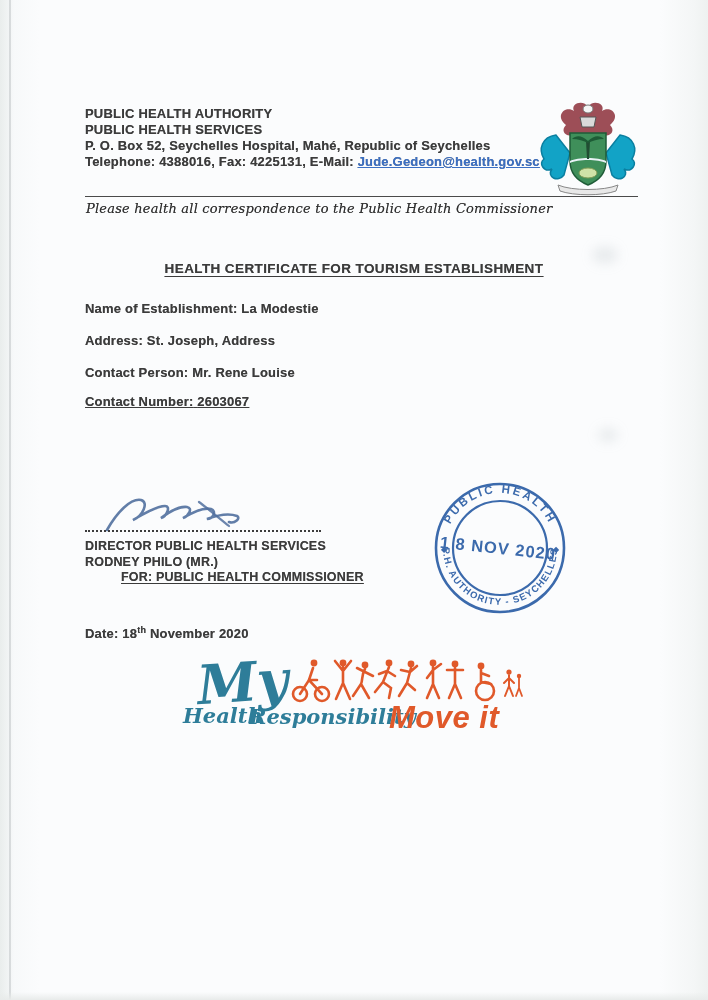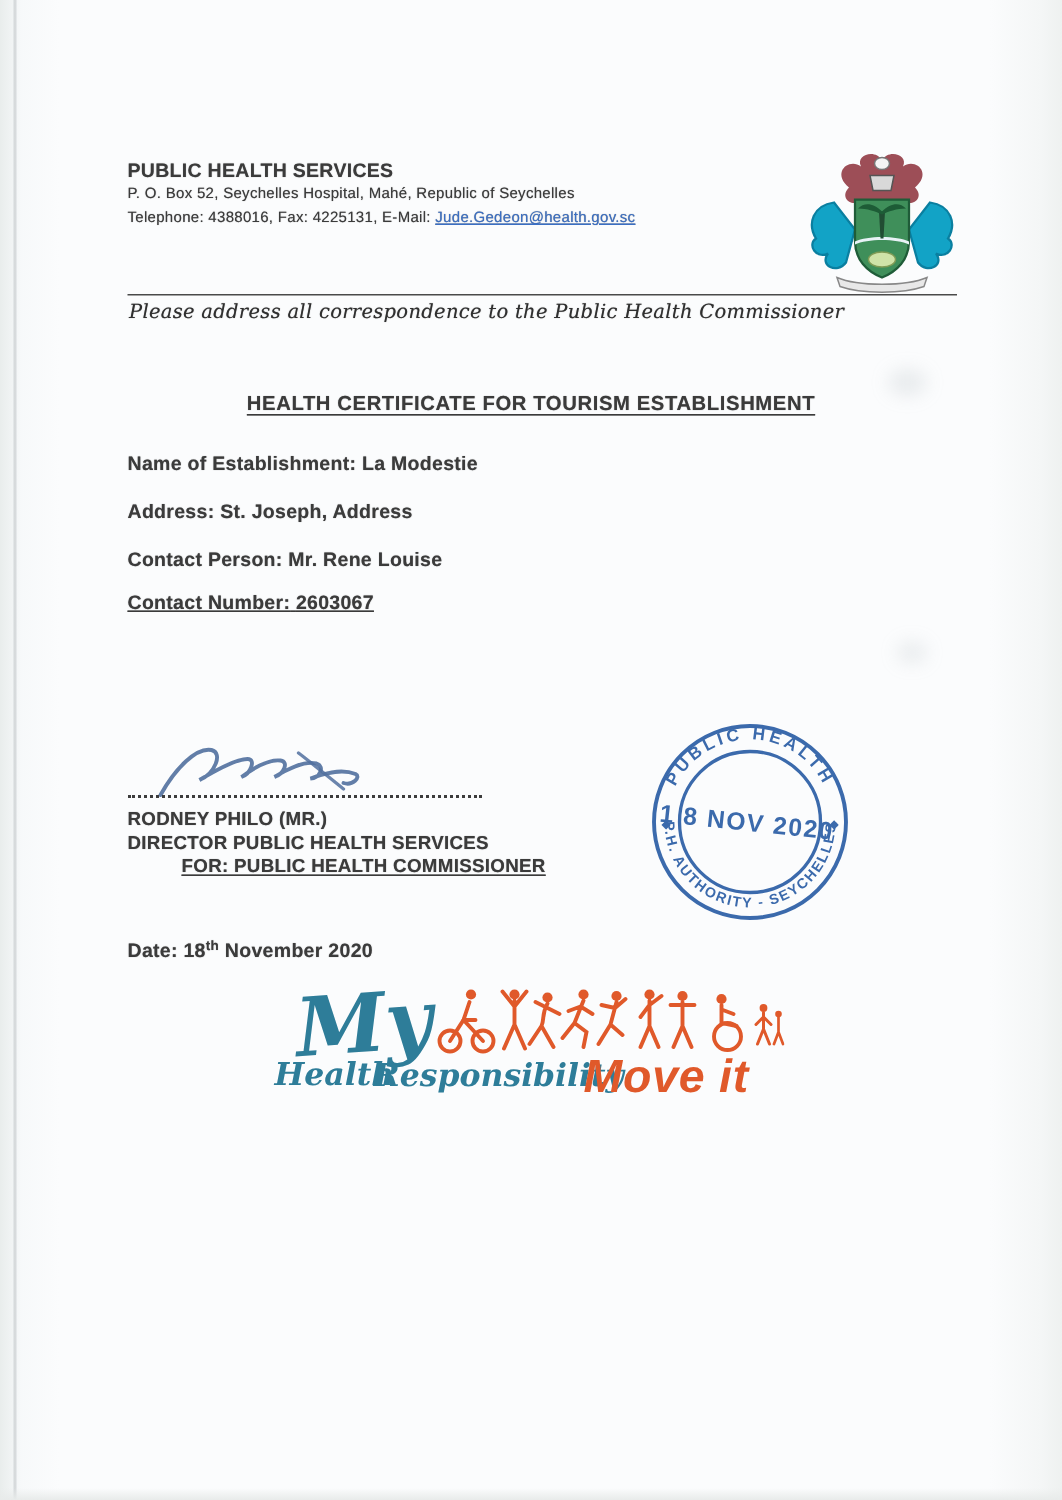--- a/index.html
+++ b/index.html
@@ -9,21 +9,21 @@
     font-family:"Liberation Sans",sans-serif;color:#3b3b3b;
   }
   .scan::before{content:"";position:absolute;left:9px;top:0;width:2px;height:100%;
     background:rgba(130,140,145,.25);}
   .scan::after{content:"";position:absolute;left:0;bottom:0;width:100%;height:8px;
     background:linear-gradient(0deg,#e8ebea,rgba(255,255,255,0));}
   .smudge{position:absolute;border-radius:50%;background:rgba(150,158,164,.18);filter:blur(6px);}
   .txt{position:absolute;letter-spacing:.2px;text-shadow:0 0 .6px rgba(60,60,60,.65);}
   .b{font-weight:bold;}
   .header-block{left:85px;top:106px;font-size:13px;line-height:16px;}
-  .header-sub{font-weight:normal;font-size:10px;}
+  .header-sub{font-weight:bold;font-size:13px;}
   a.email{color:#3a6fc4;text-decoration:underline;}
   .rule{position:absolute;left:85px;top:196px;width:553px;height:0;border-top:1.6px solid #4a4a4a;}
   .note{left:86px;top:201px;font-family:"DejaVu Serif",serif;font-style:italic;font-size:13px;color:#2f2f2f;}
   .title{left:0;right:0;top:261px;text-align:center;font-size:13.5px;font-weight:bold;
     text-decoration:underline;text-underline-offset:3px;letter-spacing:.4px;}
   .field{left:85px;font-size:13px;font-weight:bold;}
   .certify{left:85px;top:431px;width:560px;font-size:13px;font-weight:bold;line-height:19px;}
   .sig-svg{position:absolute;left:103px;top:492px;}
   .dotline{position:absolute;left:85px;top:530px;width:236px;border-bottom:2.2px dotted #3c3c3c;}
   .sig-block{left:85px;top:539px;font-size:12.5px;font-weight:bold;line-height:15.5px;}
@@ -44,20 +44,21 @@
 </style>
 </head>
 <body>
 
 <div class="scan">
 
   <div class="smudge" style="left:592px;top:246px;width:26px;height:18px;"></div>
   <div class="smudge" style="left:598px;top:428px;width:20px;height:14px;"></div>
 
   <div class="txt header-block">
+    <div class="b">PUBLIC HEALTH AUTHORITY</div>
     <div class="b">PUBLIC HEALTH SERVICES</div>
     <div class="header-sub">P. O. Box 52, Seychelles Hospital, Mahé, Republic of Seychelles</div>
     <div class="header-sub"><span>Telephone: 4388016, Fax: 4225131, E-Mail: </span><a class="email" href="#">Jude.Gedeon@health.gov.sc</a></div>
   </div>
 
   <svg class="stampless" style="position:absolute;left:536px;top:97px;" width="104" height="100" viewBox="0 0 104 100">
 
     <path d="M30 28 C18 18 30 8 38 14 C34 6 48 2 52 10 C56 2 70 6 66 14 C74 8 86 18 74 28 C80 34 74 40 68 38 L36 38 C30 40 24 34 30 28 Z" fill="#8c2f3a" opacity=".85"></path>
     <path d="M44 20 L60 20 L58 30 L46 30 Z" fill="#d9d9d9" stroke="#555" stroke-width="1"></path>
     <ellipse cx="52" cy="12" rx="5" ry="4" fill="#f4f4f4" stroke="#777" stroke-width="1"></ellipse>
@@ -68,38 +69,38 @@
     <path d="M34 36 L70 36 L70 64 C70 76 62 84 52 88 C42 84 34 76 34 64 Z" fill="#3f8f5a" stroke="#1f5c38" stroke-width="1.5"></path>
     <path d="M34 64 C42 60 62 60 70 64 L70 66 C62 62 42 62 34 66 Z" fill="#e8f2f6"></path>
     <path d="M50 44 L54 44 L53 62 L51 62 Z" fill="#214d33"></path>
     <path d="M52 44 C46 38 40 38 36 42 C42 42 48 44 52 46 C56 44 62 42 68 42 C64 38 58 38 52 44 Z" fill="#1d5c36"></path>
     <ellipse cx="52" cy="76" rx="9" ry="5" fill="#cfe3a8" stroke="#7f9b55" stroke-width="1"></ellipse>
 
     <path d="M22 88 C36 94 68 94 82 88 L80 94 C66 99 38 99 24 94 Z" fill="#e8e8e8" stroke="#888" stroke-width="1"></path>
   </svg>
 
   <div class="rule"></div>
-  <div class="txt note">Please address all correspondence to the Public Health Commissioner</div>
+  <div class="txt note">Please health all correspondence to the Public Health Commissioner</div>
 
   <div class="txt title">HEALTH CERTIFICATE FOR TOURISM ESTABLISHMENT</div>
 
   <div class="txt field" style="top:301px;"><span>Name of Establishment:</span> <span>La Modestie</span></div>
   <div class="txt field" style="top:333px;"><span>Address:</span> <span>St. Joseph, Address</span></div>
   <div class="txt field" style="top:365px;"><span>Contact Person:</span> <span>Mr. Rene Louise</span></div>
   <div class="txt field" style="top:394px;text-decoration:underline;"><span>Contact Number:</span> <span>2603067</span></div>
 
 
   <svg class="sig-svg" width="170" height="44" viewBox="0 0 170 44">
     <path d="M4 38 C14 20 28 6 38 8 C46 10 40 24 30 28 C40 22 54 14 62 14 C68 14 64 24 58 26 C66 20 76 14 84 15 C90 16 86 24 80 26 C90 20 100 15 108 17 C114 19 110 27 104 27 C112 24 124 20 134 24 C138 26 132 32 126 30" fill="none" stroke="#51709f" stroke-width="2.6" stroke-linecap="round" opacity=".9"></path>
     <path d="M96 10 C104 16 116 26 126 34" fill="none" stroke="#51709f" stroke-width="2.2" stroke-linecap="round" opacity=".85"></path>
   </svg>
   <div class="dotline"></div>
   <div class="txt sig-block">
+    <div>DIRECTOR PUBLIC HEALTH SERVICES</div>
     <div>RODNEY PHILO (MR.)</div>
-    <div>DIRECTOR PUBLIC HEALTH SERVICES</div>
     <div class="sig-for">FOR: PUBLIC HEALTH COMMISSIONER</div>
   </div>
 
   <svg class="stamp" width="144" height="144" viewBox="0 0 144 144">
     <g fill="#2d5fa6">
       <circle cx="72" cy="72" r="64" fill="none" stroke="#2d5fa6" stroke-width="2.6"></circle>
       <circle cx="72" cy="72" r="47" fill="none" stroke="#2d5fa6" stroke-width="2.2"></circle>
       <defs>
         <path id="arcTop" d="M 17,72 A 55,55 0 0 1 127,72"></path>
         <path id="arcBot" d="M 15,72 A 57,57 0 0 0 129,72"></path>

